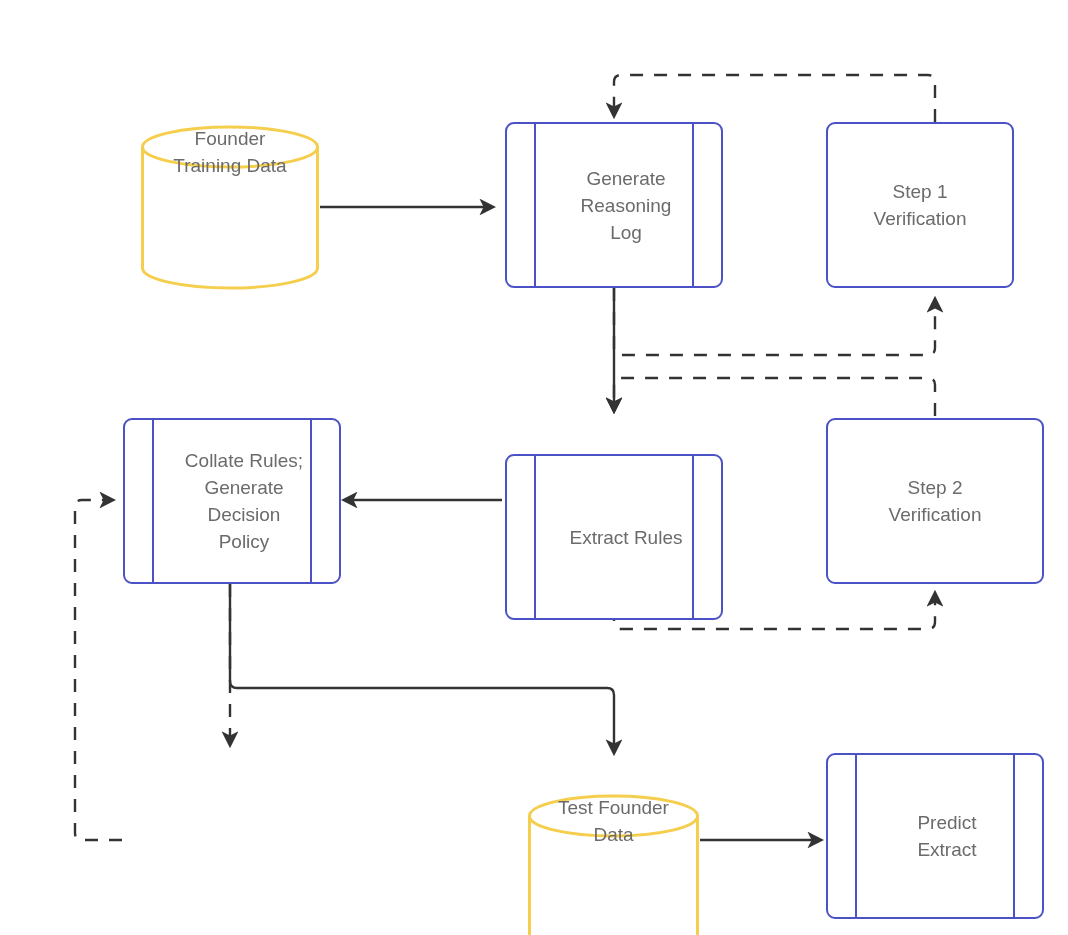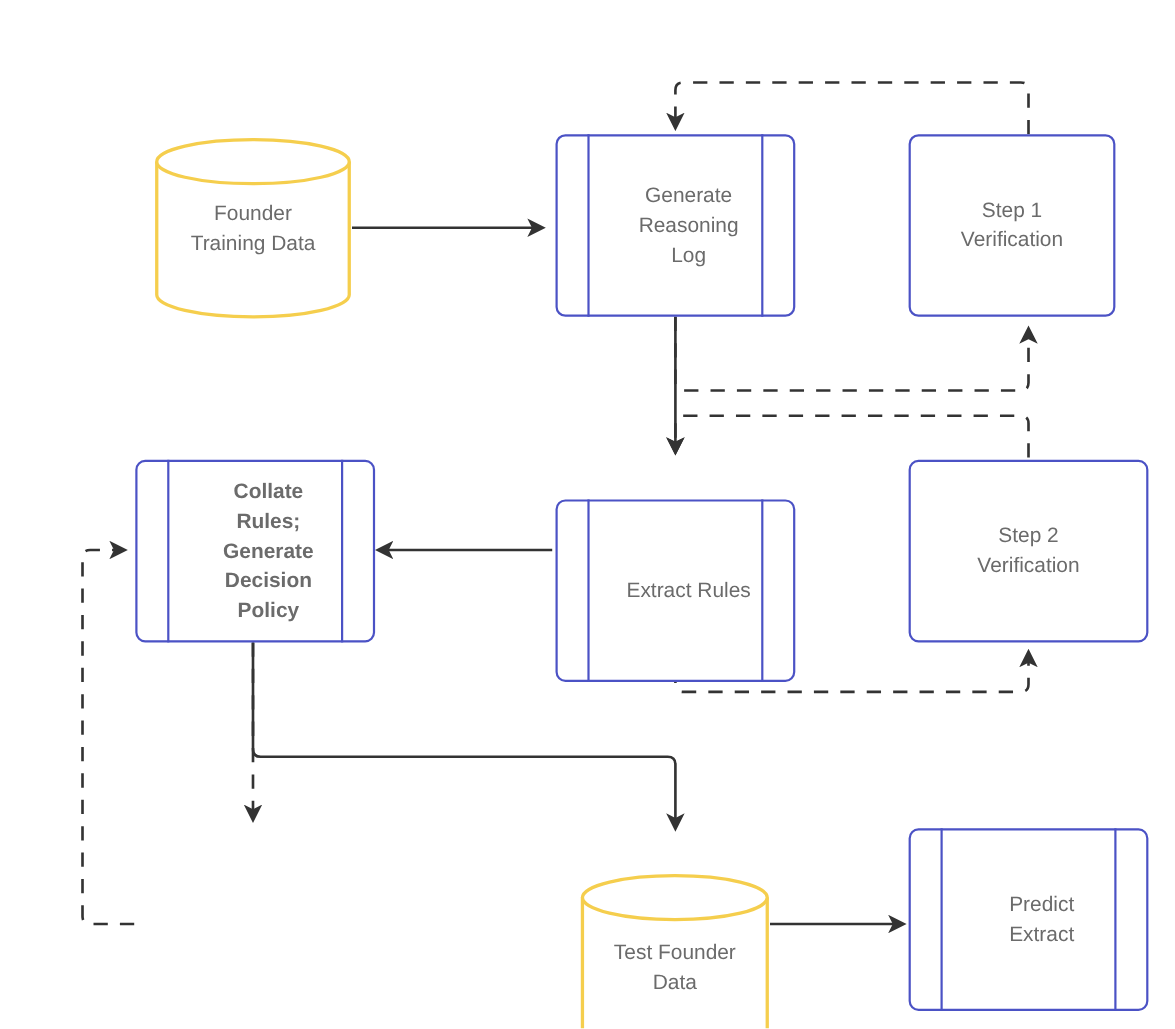--- a/index.html
+++ b/index.html
@@ -76,21 +76,21 @@
   .node-cylinder .node-label {
     padding: 0 12px;
   }
   .node-cylinder .cyl-label-wrap {
     position: absolute;
     left: 0;
     right: 0;
     top: 0;
     bottom: 0;
     display: flex;
-    align-items: center;
+    align-items: flex-start;
     justify-content: center;
   }
 </style>
 </head>
 <body>
 
 <div id="diagram-root">
 
   <svg id="edge-layer" viewBox="0 0 1068 935" width="1068" height="935" xmlns="http://www.w3.org/2000/svg">
     <defs>
@@ -144,21 +144,21 @@
     <span class="sub-bar right"></span>
     <div class="node-label">Generate
 Reasoning
 Log</div>
   </div>
 
   <div class="node node-rect" style="left:826px; top:122px; width:188px; height:166px;">
     <div class="node-label">Step 1 Verification</div>
   </div>
 
-  <div class="node node-subroutine" style="left:123px; top:418px; width:218px; height:166px;font-weight:bold;">
+  <div class="node node-subroutine" style="left:123px; top:418px; width:218px; height:166px;">
     <span class="sub-bar left"></span>
     <span class="sub-bar right"></span>
     <div class="node-label">Collate Rules;
 Generate
 Decision
 Policy</div>
   </div>
 
   <div class="node node-subroutine" style="left:505px; top:418px; width:218px; height:166px;margin-top:36px;">
     <span class="sub-bar left"></span>

